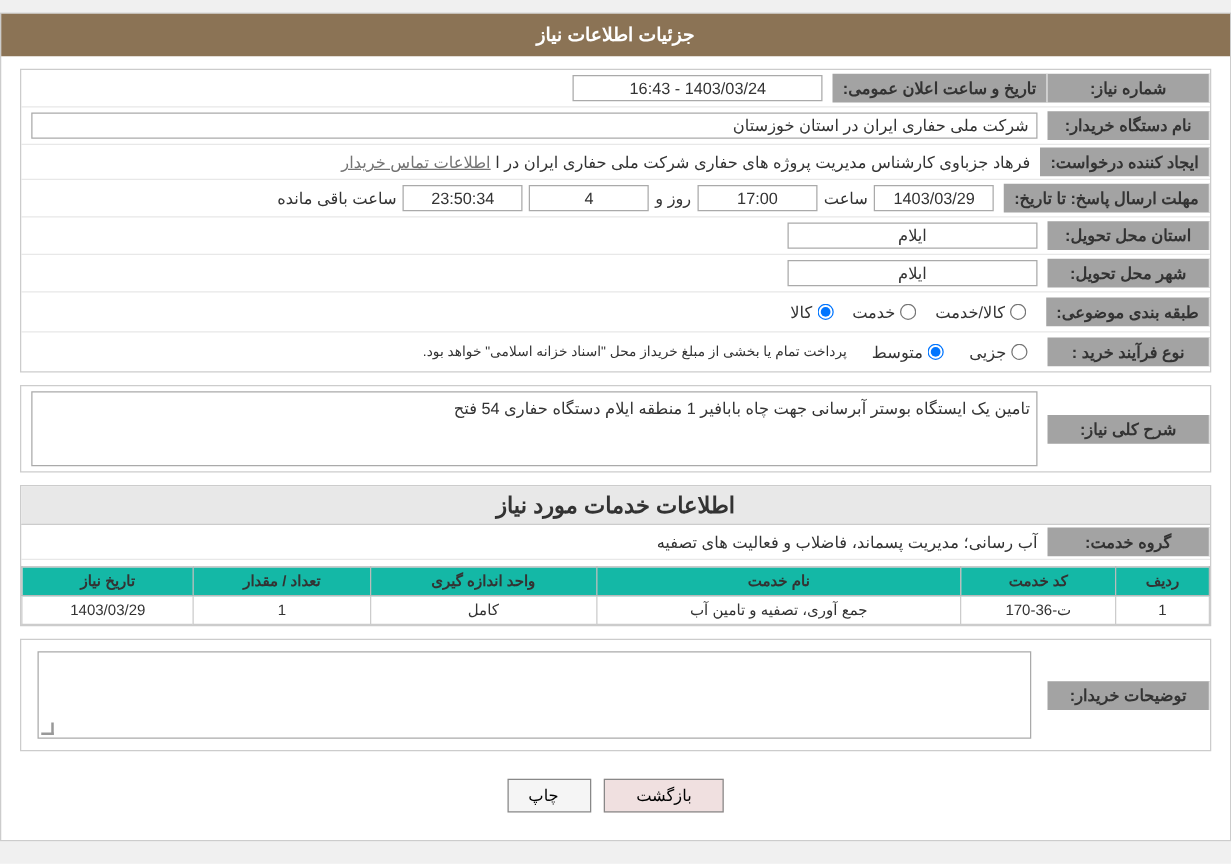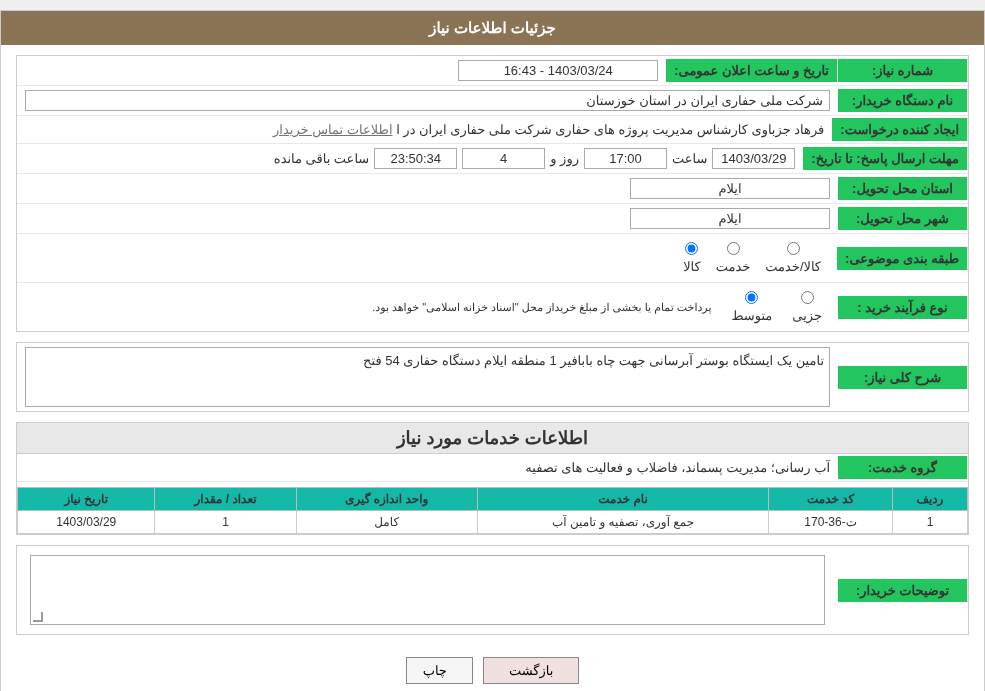--- a/index.html
+++ b/index.html
@@ -35,21 +35,21 @@
     .info-row {
       display: flex;
       align-items: center;
       border-bottom: 1px solid #e8e8e8;
       min-height: 28px;
     }
     .info-row:last-child {
       border-bottom: none;
     }
     .label-cell {
-      background: #22c55e;
+      background: #a3a3a3;
       padding: 4px 8px;
       text-align: center;
       border-right: 1px solid #e0e0e0;
       min-width: 130px;
       font-weight: bold;
       white-space: nowrap;
     }
     .value-cell {
       padding: 4px 8px;
       flex: 1;
@@ -67,21 +67,21 @@
       border: 1px solid #aaa;
       background: #fff;
       padding: 2px 6px;
       width: 100%;
       display: inline-block;
     }
     .input-box-small {
       border: 1px solid #aaa;
       background: #fff;
       padding: 2px 0;
-      width: 83px;
+      width: 96px;
       display: inline-block;
       text-align: center;
     }
     .date-time-row {
       display: flex;
       align-items: center;
       gap: 5px;
       flex-wrap: wrap;
     }
     .link-text {
@@ -92,21 +92,20 @@
     .radio-group {
       display: flex;
       align-items: center;
       gap: 15px;
       padding: 4px 8px;
     }
     .radio-item {
       display: flex;
       align-items: center;
       gap: 4px;
-      flex-direction: column;
     }
     .process-type-row {
       display: flex;
       align-items: center;
       padding: 4px 8px;
       gap: 20px;
     }
     .process-note {
       font-size: 11px;
       color: #333;

